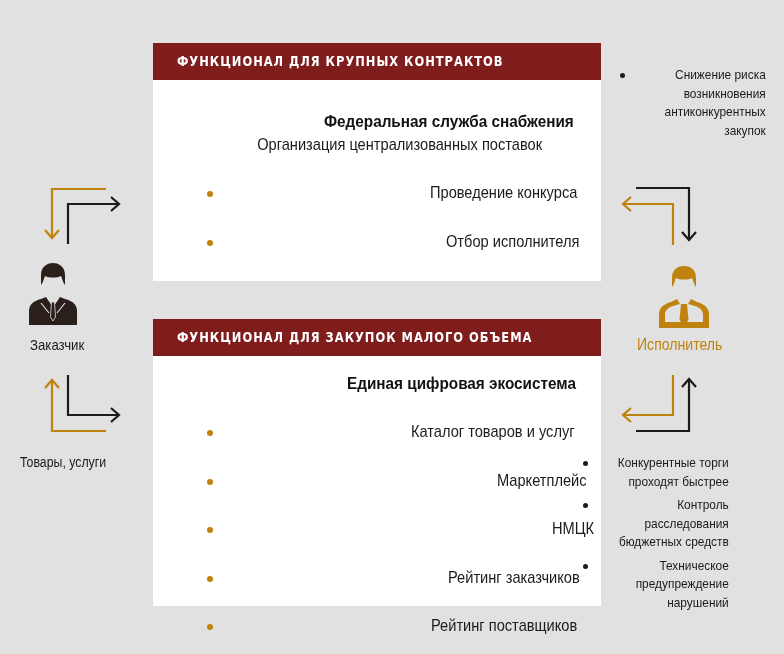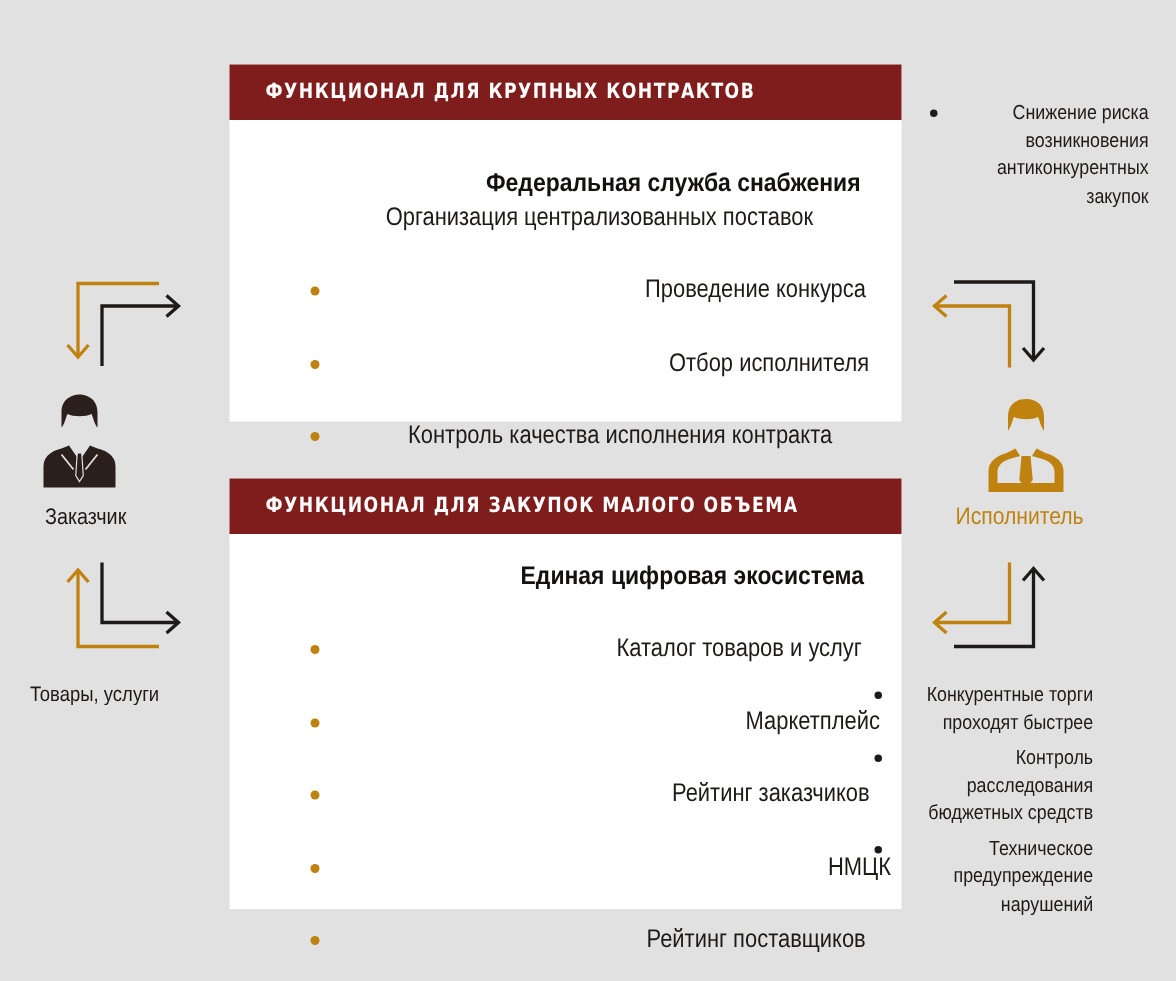--- a/index.html
+++ b/index.html
@@ -94,34 +94,33 @@
 <body>
 
 <div class="box" style="top:43px; height:238px;">
   <div class="box-header"><span>ФУНКЦИОНАЛ ДЛЯ КРУПНЫХ КОНТРАКТОВ</span></div>
   <div class="box-body" style="padding-top:31px;">
     <span class="title">Федеральная служба снабжения</span>
     <span class="subtitle">Организация централизованных поставок</span>
     <ul class="items" style="margin-top:24px;">
       <li><span class="dot"></span><span class="txt">Проведение конкурса</span></li>
       <li><span class="dot"></span><span class="txt">Отбор исполнителя</span></li>
-      <li><span class="dot"></span><span class="txt">Контроль качества исполнения контракта</span></li>
     </ul>
   </div>
 </div>
 
 <div class="box" style="top:319px; height:287px;">
   <div class="box-header"><span>ФУНКЦИОНАЛ ДЛЯ ЗАКУПОК МАЛОГО ОБЪЕМА</span></div>
   <div class="box-body" style="padding-top:17px;">
     <span class="title">Единая цифровая экосистема</span>
     <ul class="items" style="margin-top:25px;">
       <li><span class="dot"></span><span class="txt">Каталог товаров и услуг</span></li>
       <li><span class="dot"></span><span class="txt">Маркетплейс</span></li>
+      <li><span class="dot"></span><span class="txt">НМЦК</span></li>
       <li><span class="dot"></span><span class="txt">Рейтинг заказчиков</span></li>
-      <li><span class="dot"></span><span class="txt">НМЦК</span></li>
       <li><span class="dot"></span><span class="txt">Рейтинг поставщиков</span></li>
     </ul>
   </div>
 </div>
 
 <svg class="abs" style="left:0;top:0;" width="784" height="654">
 
   <polyline points="106,189 52,189 52,237" fill="none" stroke="#c0820f" stroke-width="2.2"></polyline>
   <polyline points="45,230 52,238 59,230" fill="none" stroke="#c0820f" stroke-width="2.2"></polyline>
 

